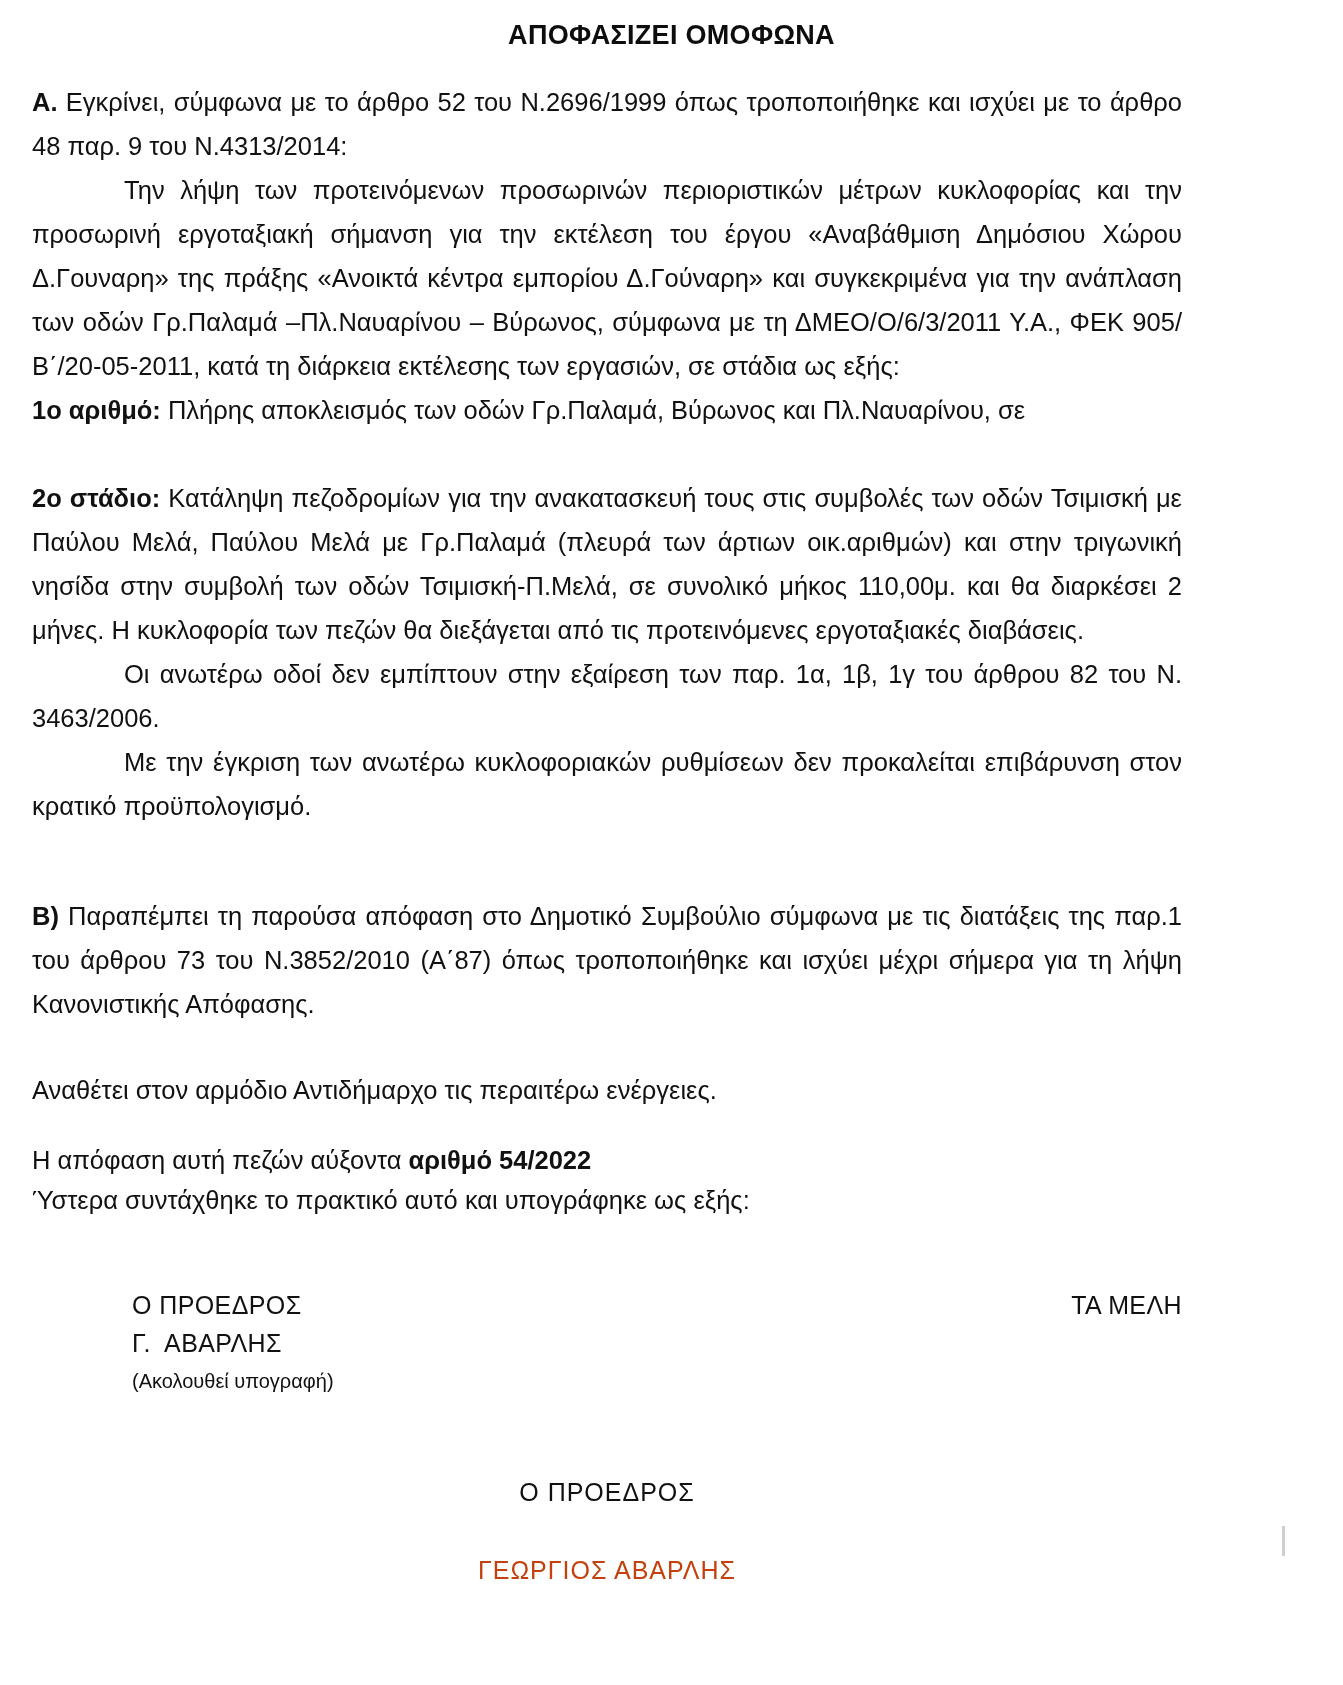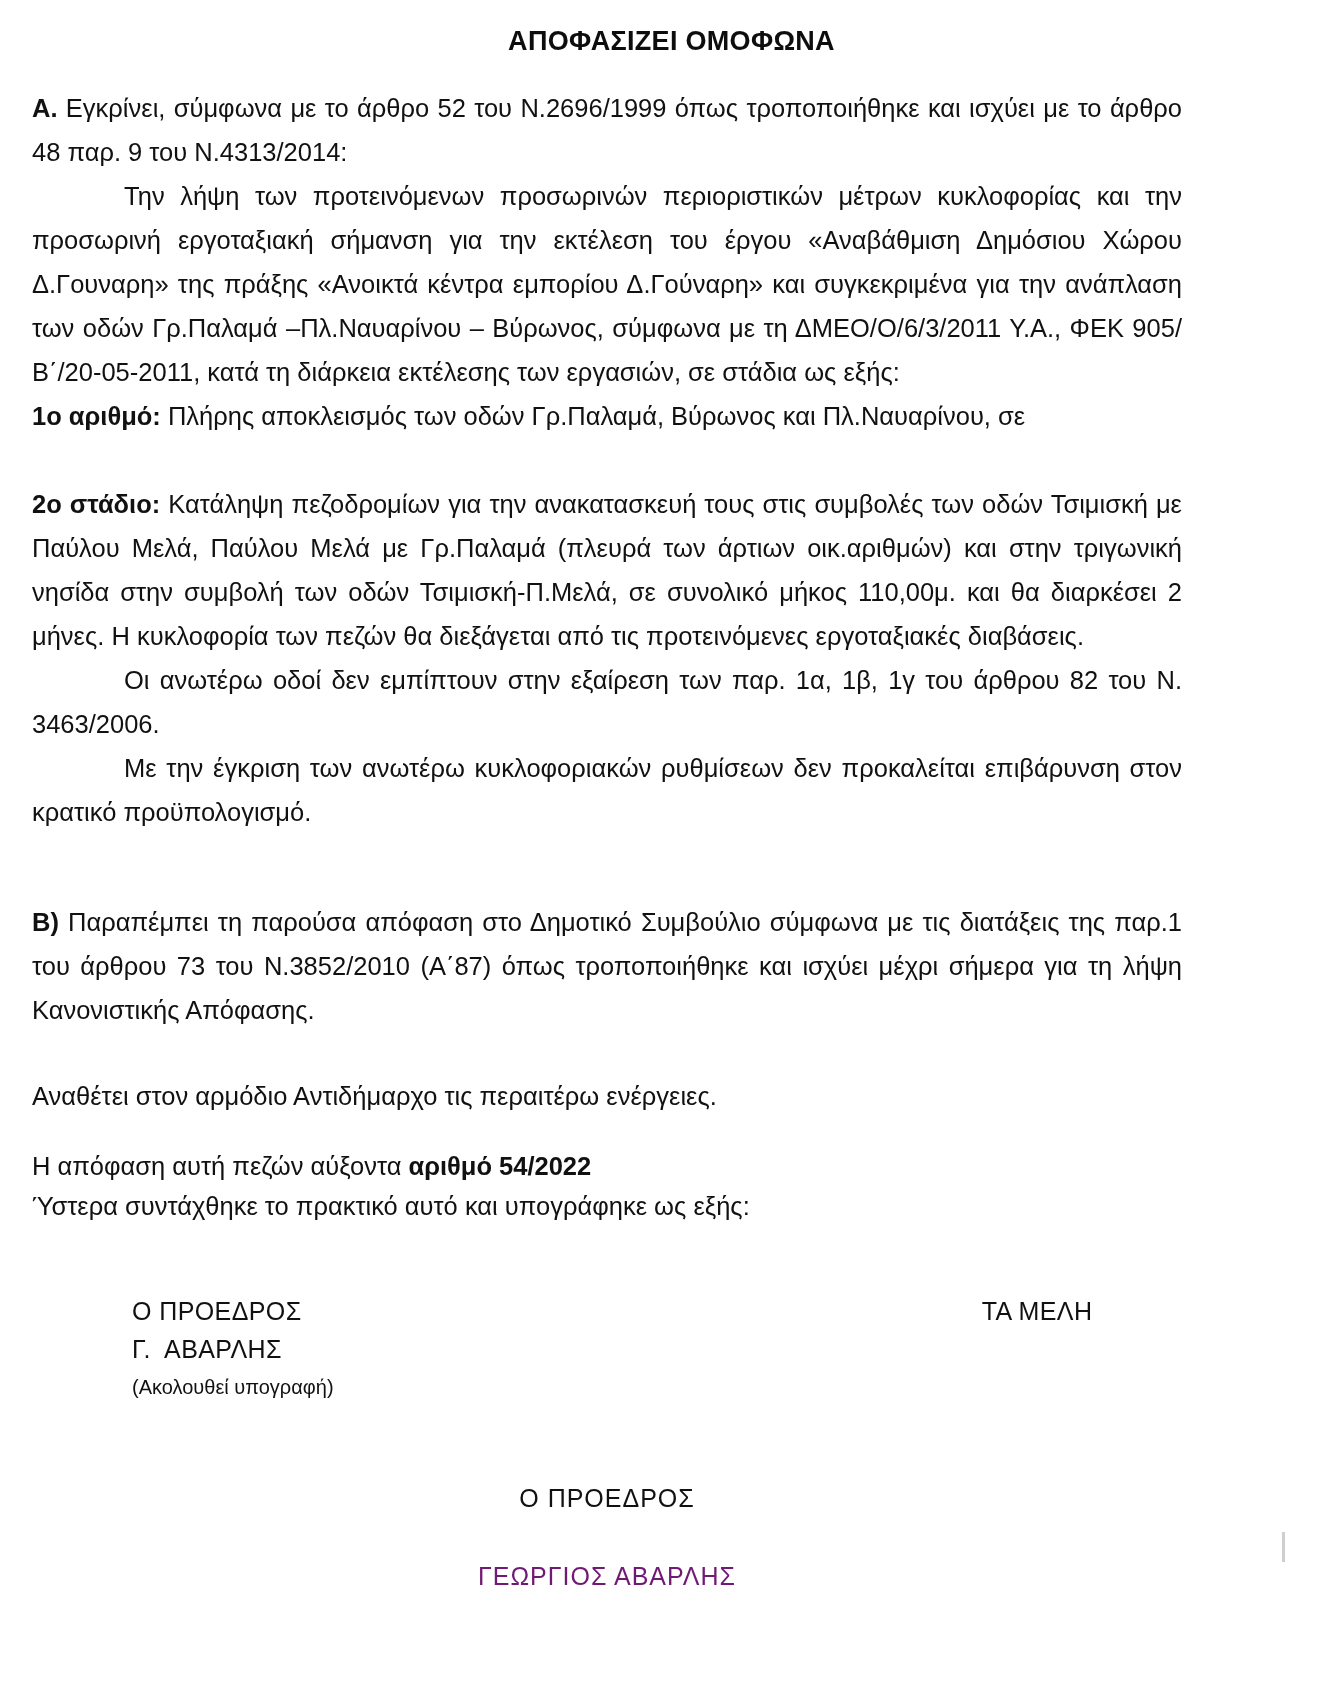--- a/index.html
+++ b/index.html
@@ -9,21 +9,21 @@
     background: #ffffff;
   }
   body {
     font-family: "Liberation Sans", "DejaVu Sans", sans-serif;
     color: #111111;
   }
   .page {
     position: relative;
     width: 1343px;
     height: 1586px;
-    margin: 14px auto;
+    margin: 8px auto;
     background: #ffffff;
     overflow: hidden;
     box-sizing: border-box;
   }
   .doc-title {
     text-align: center;
     font-weight: bold;
     font-size: 27px;
     letter-spacing: 0.3px;
     margin: 12px 0 0 0;
@@ -72,21 +72,21 @@
     align-items: flex-start;
   }
   .sign-left {
     width: 560px;
     text-align: left;
     padding-left: 100px;
     box-sizing: border-box;
   }
   .sign-right {
     flex: 1;
-    text-align: center;
+    text-align: right;
     padding-left: 300px;
     box-sizing: border-box;
   }
   .sign-line {
     font-size: 25px;
     line-height: 38px;
     letter-spacing: 0.4px;
     color: #111111;
     margin: 0;
     white-space: pre;
@@ -106,21 +106,21 @@
     font-size: 25px;
     line-height: 40px;
     letter-spacing: 1px;
     color: #111111;
     margin: 0;
   }
   .closing .c-gap { height: 44px; }
   .closing .c-name {
     font-size: 25px;
     letter-spacing: 1px;
-    color: #701a75;
+    color: #c2410c;
     margin: 0;
   }
   .edge-mark {
     position: absolute;
     right: 58px;
     bottom: 38px;
     width: 3px;
     height: 30px;
     background: #cfcfcf;
   }

